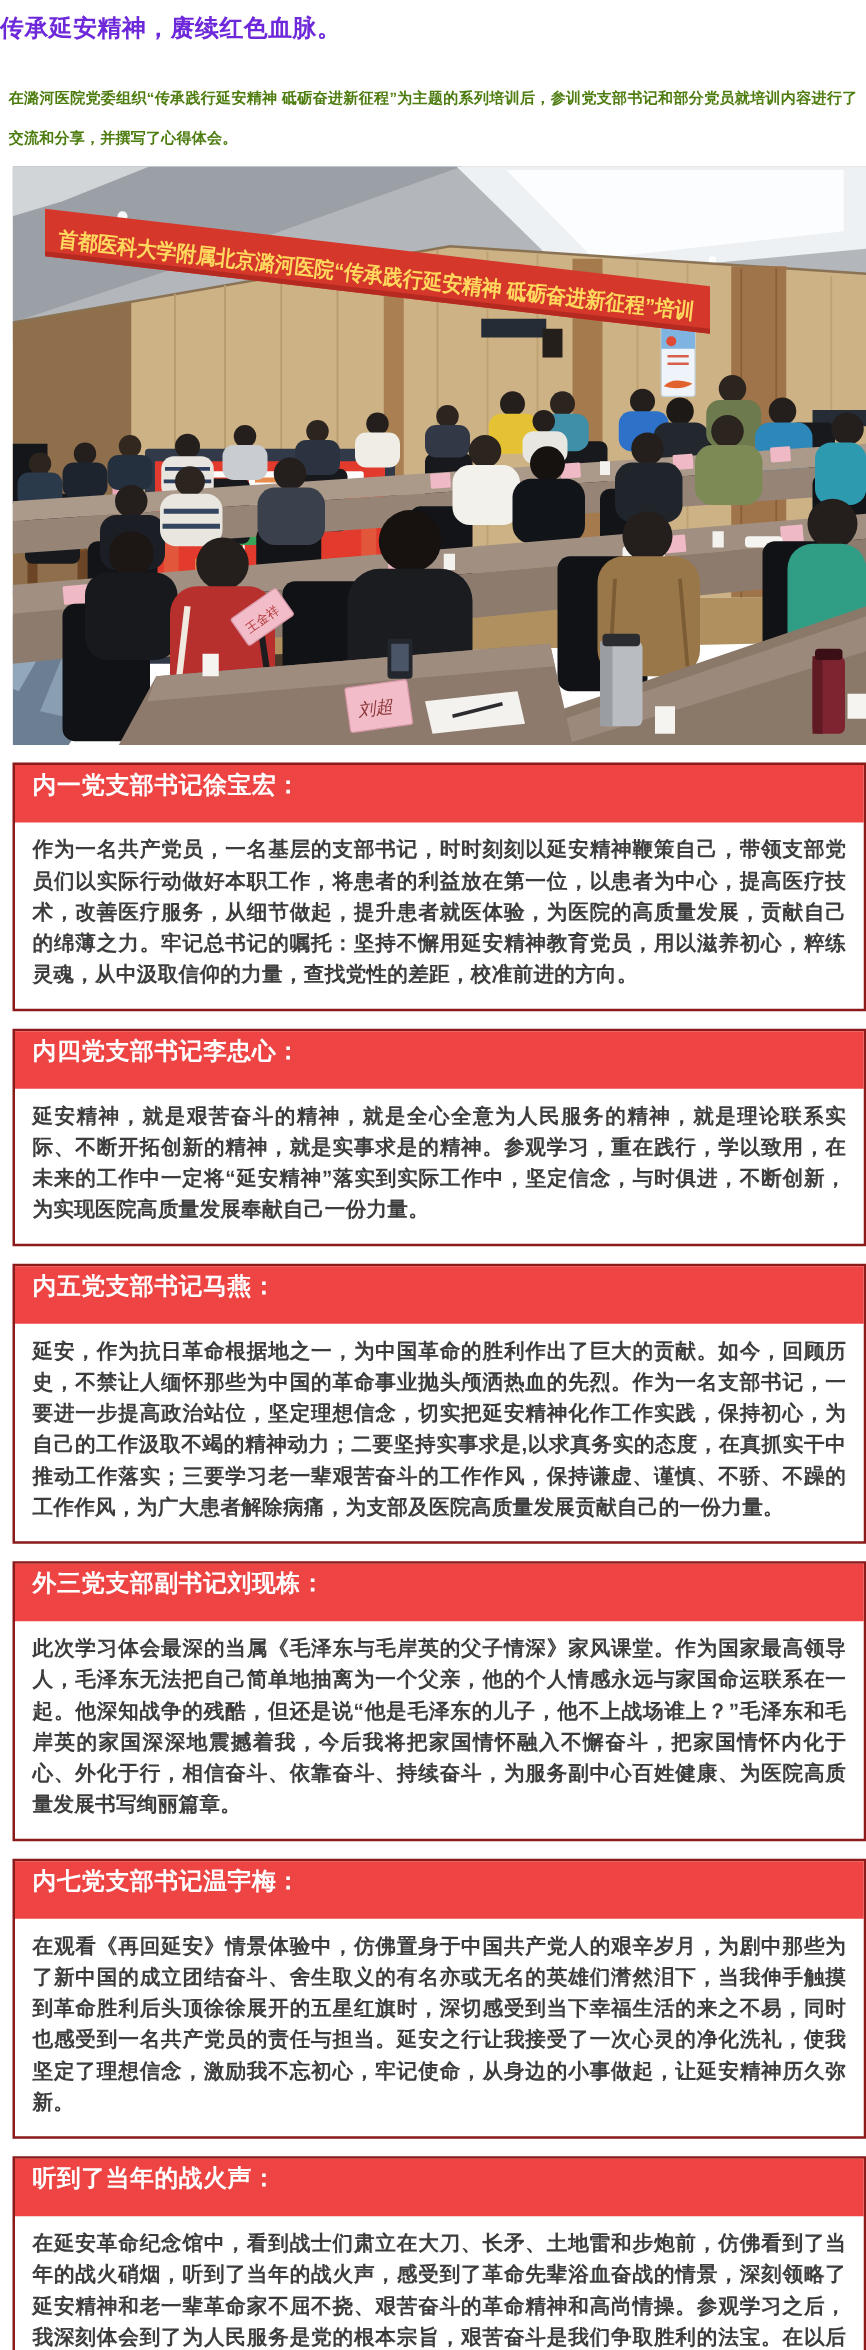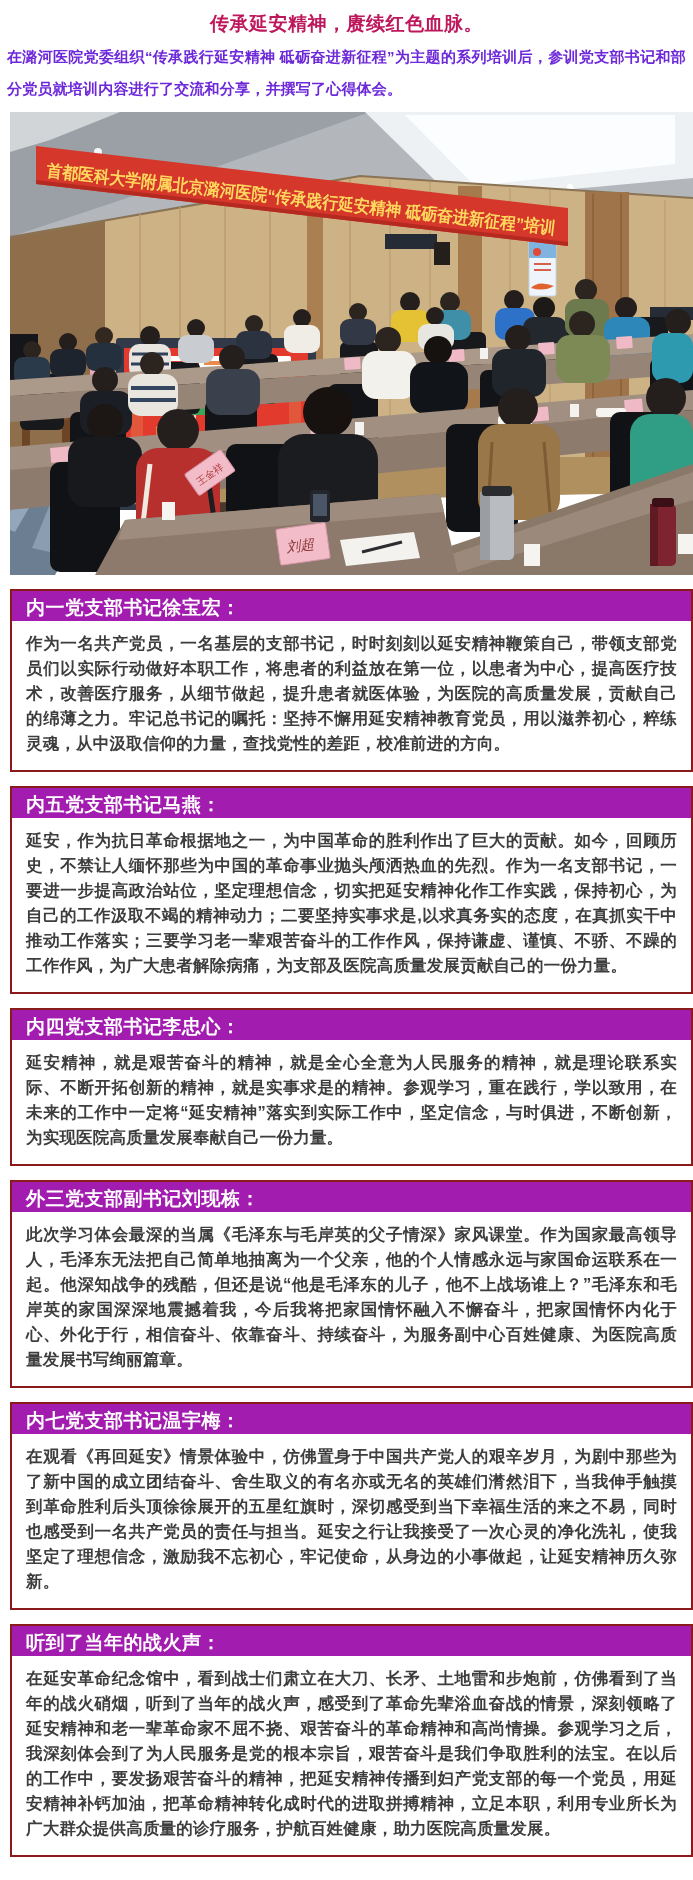--- a/index.html
+++ b/index.html
@@ -1,39 +1,39 @@
 <!DOCTYPE html>
 <html><head>
 <meta charset="utf-8">
 <style>
   html,body{margin:0;padding:0;background:#ffffff;}
   body{width:693px;font-family:"Liberation Sans","DejaVu Sans",sans-serif;}
   .page{width:693px;}
   .page-title{
     margin:12px 0 0 0;
     font-size:19px;line-height:24px;font-weight:bold;
-    color:#be185d;text-align:center;letter-spacing:0.5px;
+    color:#6d28d9;text-align:left;letter-spacing:0.5px;
   }
   .intro{
-    margin:5px 7px 0 7px;
-    font-size:15px;line-height:32px;color:#6d28d9;
+    margin:26px 7px 0 7px;
+    font-size:12px;line-height:32px;color:#4d7c0f;
     text-align:justify;letter-spacing:0.2px;font-weight:bold;
   }
   .photo-wrap{margin:7px 0 0 10px;width:683px;height:463px;overflow:hidden;}
   .photo-wrap svg{display:block;}
   .sections{margin-left:10px;width:683px;}
   .section{
     border:2px solid #8b1a1a;
     margin-top:14px;
     background:#ffffff;
   }
   .sec-head{
-    background:#a21caf;color:#ffffff;
+    background:#ef4444;color:#ffffff;
     font-size:19px;font-weight:bold;
-    padding:6px 14px 2px 14px;line-height:22px;
+    padding:6px 14px 18px 14px;line-height:22px;
     letter-spacing:0.5px;
   }
   .sec-body{
     padding:10px 14px 14px 14px;
     font-size:16.5px;line-height:25px;color:#3d3d3d;
     text-align:justify;letter-spacing:0.2px;font-weight:bold;border-radius:28px;
   }
 </style>
 </head>
 <body>
@@ -304,30 +304,30 @@
   </div>
 
   <div class="sections">
 
     <section class="section">
       <div class="sec-head">内一党支部书记徐宝宏：</div>
       <div class="sec-body">作为一名共产党员，一名基层的支部书记，时时刻刻以延安精神鞭策自己，带领支部党员们以实际行动做好本职工作，将患者的利益放在第一位，以患者为中心，提高医疗技术，改善医疗服务，从细节做起，提升患者就医体验，为医院的高质量发展，贡献自己的绵薄之力。牢记总书记的嘱托：坚持不懈用延安精神教育党员，用以滋养初心，粹练灵魂，从中汲取信仰的力量，查找党性的差距，校准前进的方向。</div>
     </section>
 
     <section class="section">
+      <div class="sec-head">内四党支部书记李忠心：</div>
+      <div class="sec-body">延安精神，就是艰苦奋斗的精神，就是全心全意为人民服务的精神，就是理论联系实际、不断开拓创新的精神，就是实事求是的精神。参观学习，重在践行，学以致用，在未来的工作中一定将“延安精神”落实到实际工作中，坚定信念，与时俱进，不断创新，为实现医院高质量发展奉献自己一份力量。</div>
+    </section>
+
+    <section class="section">
       <div class="sec-head">内五党支部书记马燕：</div>
       <div class="sec-body">延安，作为抗日革命根据地之一，为中国革命的胜利作出了巨大的贡献。如今，回顾历史，不禁让人缅怀那些为中国的革命事业抛头颅洒热血的先烈。作为一名支部书记，一要进一步提高政治站位，坚定理想信念，切实把延安精神化作工作实践，保持初心，为自己的工作汲取不竭的精神动力；二要坚持实事求是,以求真务实的态度，在真抓实干中推动工作落实；三要学习老一辈艰苦奋斗的工作作风，保持谦虚、谨慎、不骄、不躁的工作作风，为广大患者解除病痛，为支部及医院高质量发展贡献自己的一份力量。</div>
     </section>
 
     <section class="section">
-      <div class="sec-head">内四党支部书记李忠心：</div>
-      <div class="sec-body">延安精神，就是艰苦奋斗的精神，就是全心全意为人民服务的精神，就是理论联系实际、不断开拓创新的精神，就是实事求是的精神。参观学习，重在践行，学以致用，在未来的工作中一定将“延安精神”落实到实际工作中，坚定信念，与时俱进，不断创新，为实现医院高质量发展奉献自己一份力量。</div>
-    </section>
-
-    <section class="section">
       <div class="sec-head">外三党支部副书记刘现栋：</div>
       <div class="sec-body">此次学习体会最深的当属《毛泽东与毛岸英的父子情深》家风课堂。作为国家最高领导人，毛泽东无法把自己简单地抽离为一个父亲，他的个人情感永远与家国命运联系在一起。他深知战争的残酷，但还是说“他是毛泽东的儿子，他不上战场谁上？”毛泽东和毛岸英的家国深深地震撼着我，今后我将把家国情怀融入不懈奋斗，把家国情怀内化于心、外化于行，相信奋斗、依靠奋斗、持续奋斗，为服务副中心百姓健康、为医院高质量发展书写绚丽篇章。</div>
     </section>
 
     <section class="section">
       <div class="sec-head">内七党支部书记温宇梅：</div>
       <div class="sec-body">在观看《再回延安》情景体验中，仿佛置身于中国共产党人的艰辛岁月，为剧中那些为了新中国的成立团结奋斗、舍生取义的有名亦或无名的英雄们潸然泪下，当我伸手触摸到革命胜利后头顶徐徐展开的五星红旗时，深切感受到当下幸福生活的来之不易，同时也感受到一名共产党员的责任与担当。延安之行让我接受了一次心灵的净化洗礼，使我坚定了理想信念，激励我不忘初心，牢记使命，从身边的小事做起，让延安精神历久弥新。</div>
     </section>
 
     <section class="section">

